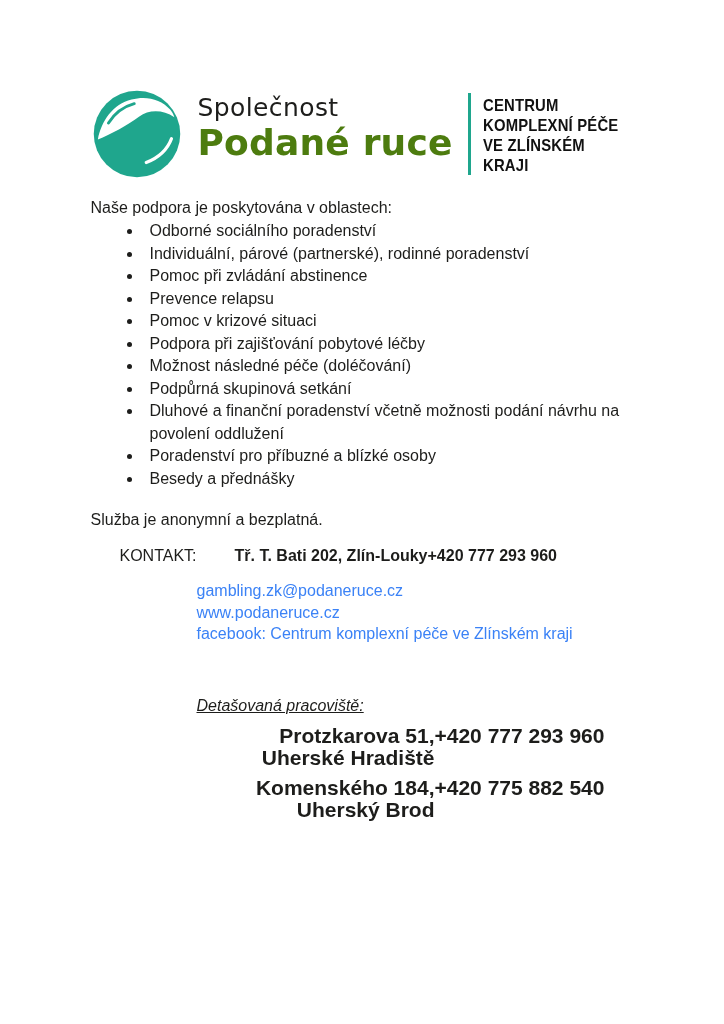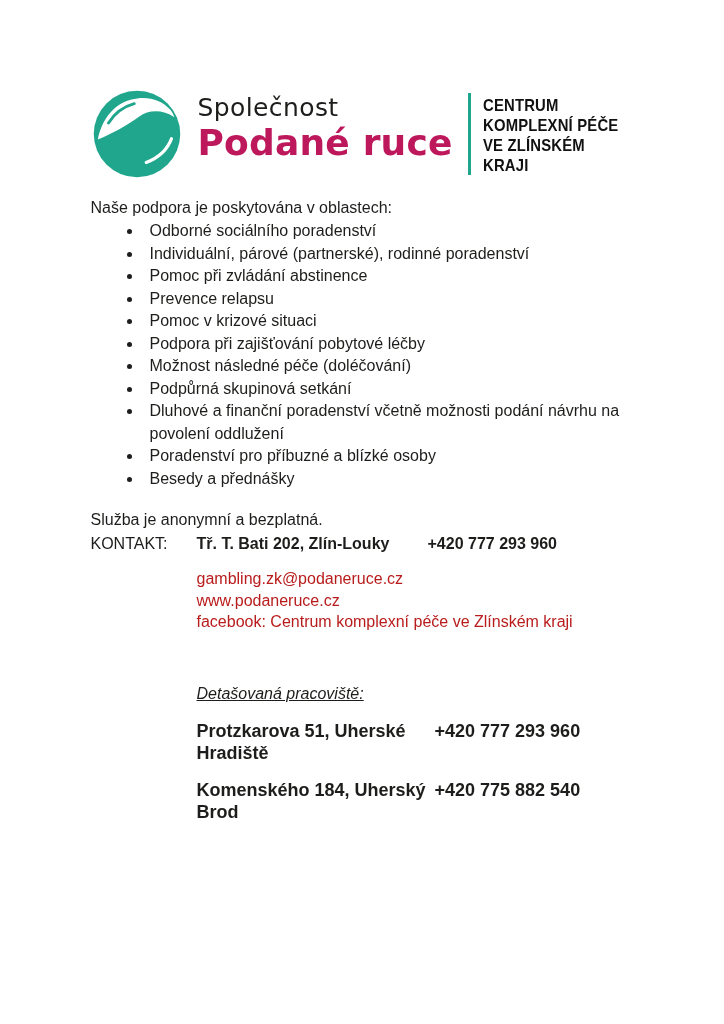--- a/index.html
+++ b/index.html
@@ -16,21 +16,21 @@
   }
   
   .logo-row{display:flex;align-items:flex-start;}
   .logo-mark{width:92px;height:92px;flex:0 0 92px;}
   .logo-text{margin-left:15px;width:260px;margin-top:6px;}
   .logo-text .brand-top{
     font-size:25px;line-height:27px;color:#1d1d1b;letter-spacing:.4px;
     font-family:"DejaVu Sans","Liberation Sans",sans-serif;
   }
   .logo-text .brand-bottom{
-    font-size:36px;line-height:40px;font-weight:bold;color:#be185d;letter-spacing:.2px;
+    font-size:36px;line-height:40px;font-weight:bold;color:#4d7c0f;letter-spacing:.2px;
     font-family:"DejaVu Sans","Liberation Sans",sans-serif;margin-top:2px;
   }
   .logo-divider{width:3px;height:82px;background:#1fa68d;margin:5px 0 0 15px;flex:0 0 3px;}
   .center-name{
     margin:7px 0 0 12px;
     font-weight:bold;font-size:16.5px;line-height:20px;
     letter-spacing:.2px;color:#111;
     transform:scaleX(.9);transform-origin:left top;
     white-space:nowrap;
   }
@@ -47,32 +47,32 @@
   }
   
   p.list-heading{margin:17px 0 0 0;font-size:16px;line-height:22px;}
   ul.support-list{
     margin:1px 0 0 0;padding:0 0 0 52px;
     font-size:16px;line-height:22.5px;
   }
   ul.support-list li{padding-left:7px;margin:0;}
   
   p.note{margin:19px 0 0 0;font-size:16px;line-height:22px;}
-  .contact-row{display:flex;margin-top:2px;font-size:16px;line-height:22px;}
+  .contact-row{display:flex;margin-top:14px;font-size:16px;line-height:22px;text-align:right;}
   .contact-label{width:106px;flex:0 0 106px;}
   .contact-address{width:231px;flex:0 0 231px;font-weight:bold;}
   .contact-phone{font-weight:bold;}
   .links{margin:13px 0 0 106px;font-size:16px;line-height:21.5px;}
-  .links a{color:#b91c1c;text-decoration:none;display:block;cursor:pointer;}
+  .links a{color:#3b82f6;text-decoration:none;display:block;cursor:pointer;}
   
   .detached{margin:50px 0 0 106px;}
   .detached-heading{
     font-size:16px;line-height:22px;font-style:italic;text-decoration:underline;
   }
-  .detached-row{display:flex;margin-top:15px;font-size:18px;line-height:22px;font-weight:bold;}
+  .detached-row{display:flex;margin-top:8px;font-size:21px;line-height:22px;font-weight:bold;text-align:right;}
   .detached-row .d-address{width:238px;flex:0 0 238px;}
 </style>
 </head>
 <body>
 
 <div class="page">
 
   <header class="logo-row">
     <div class="logo-mark">
       <svg viewBox="0 0 100 100" width="92" height="92" aria-hidden="true">

